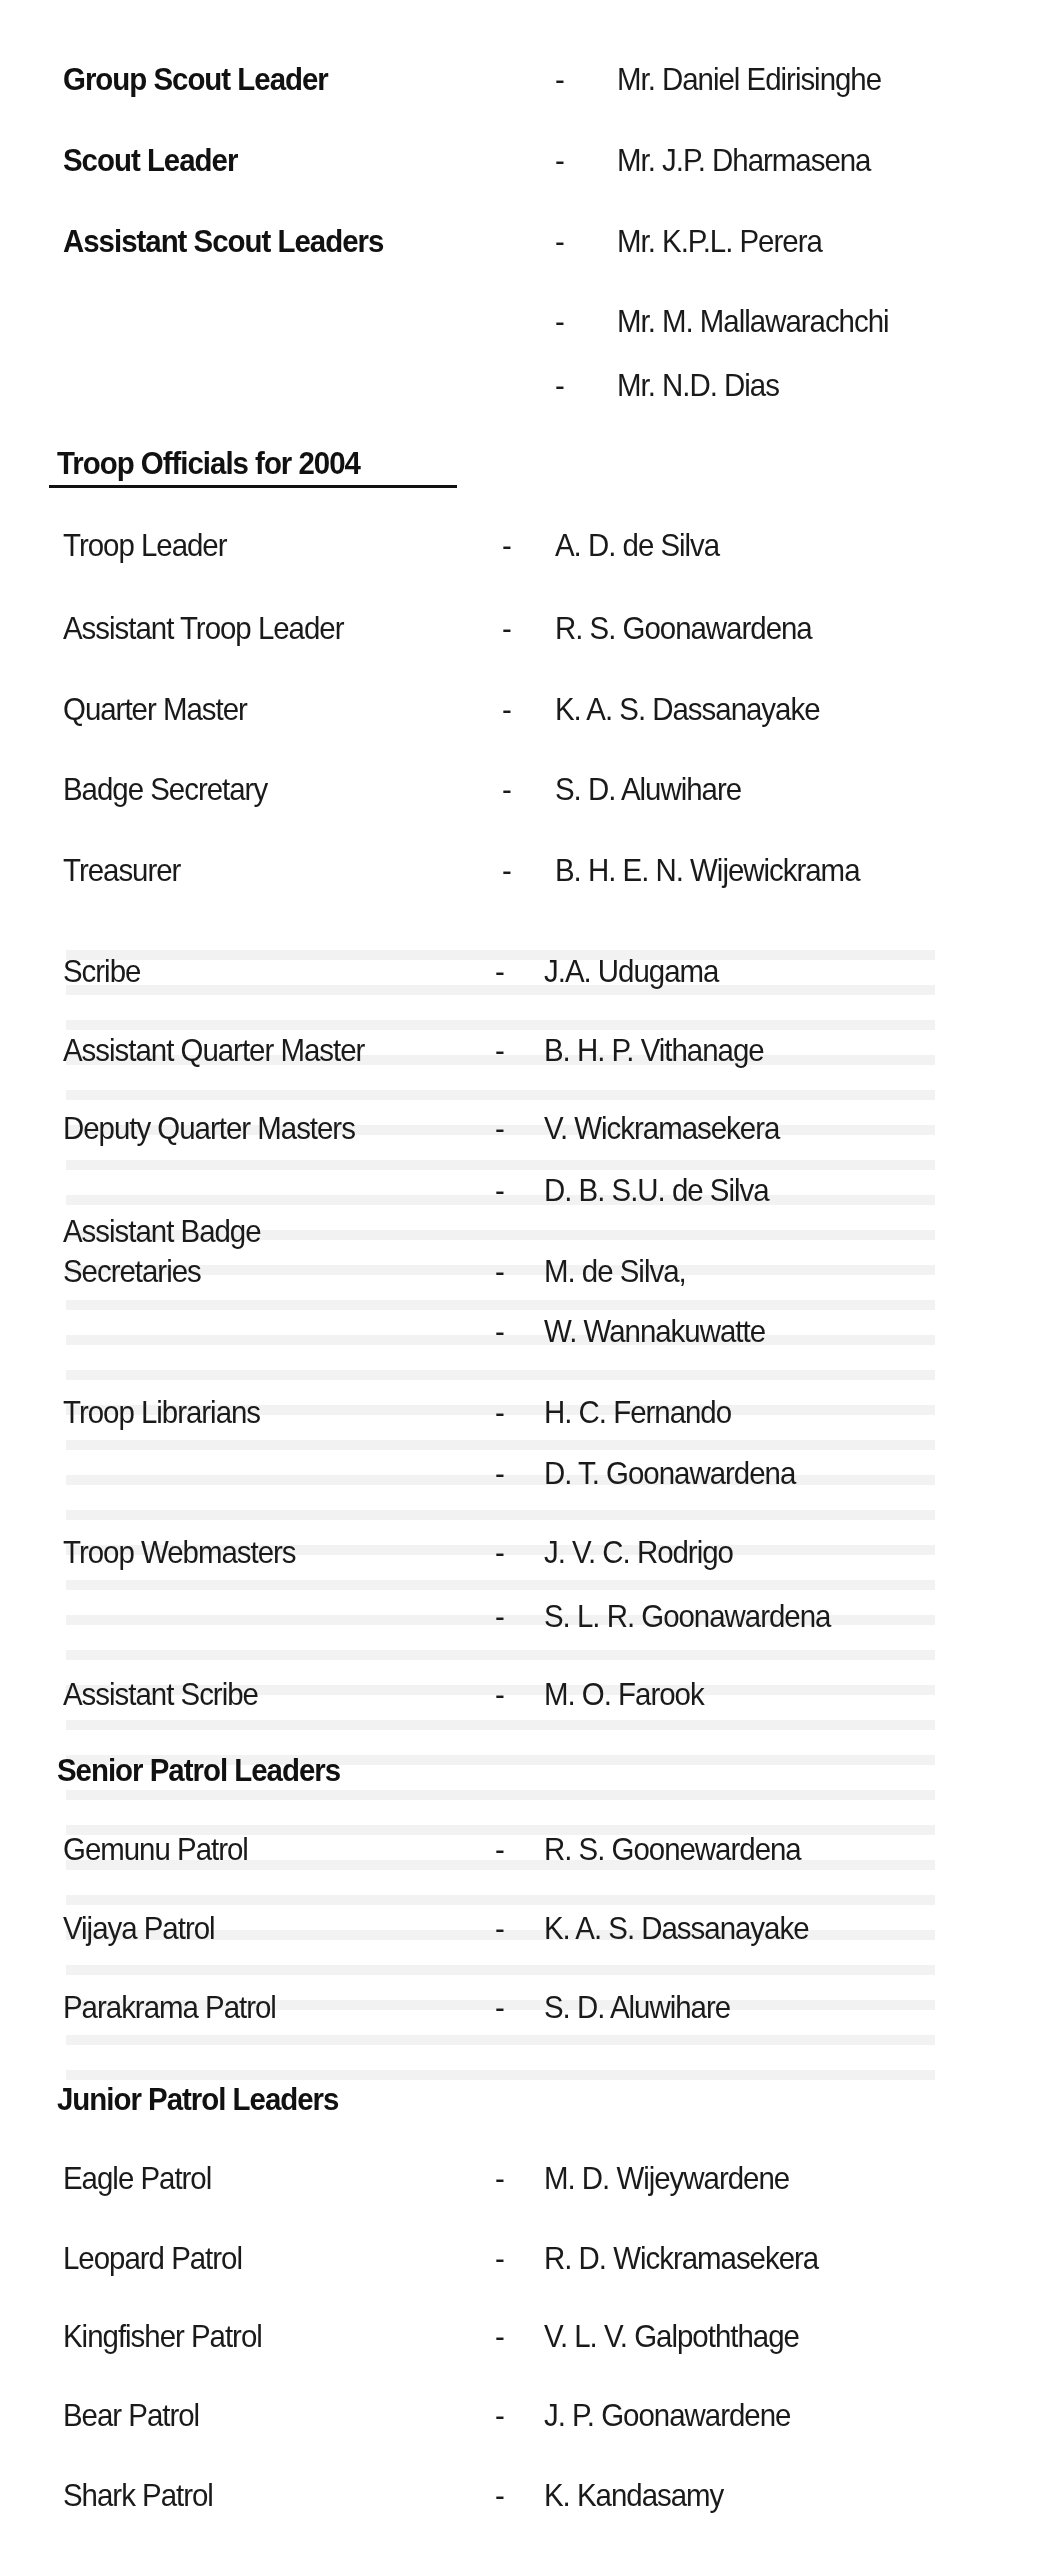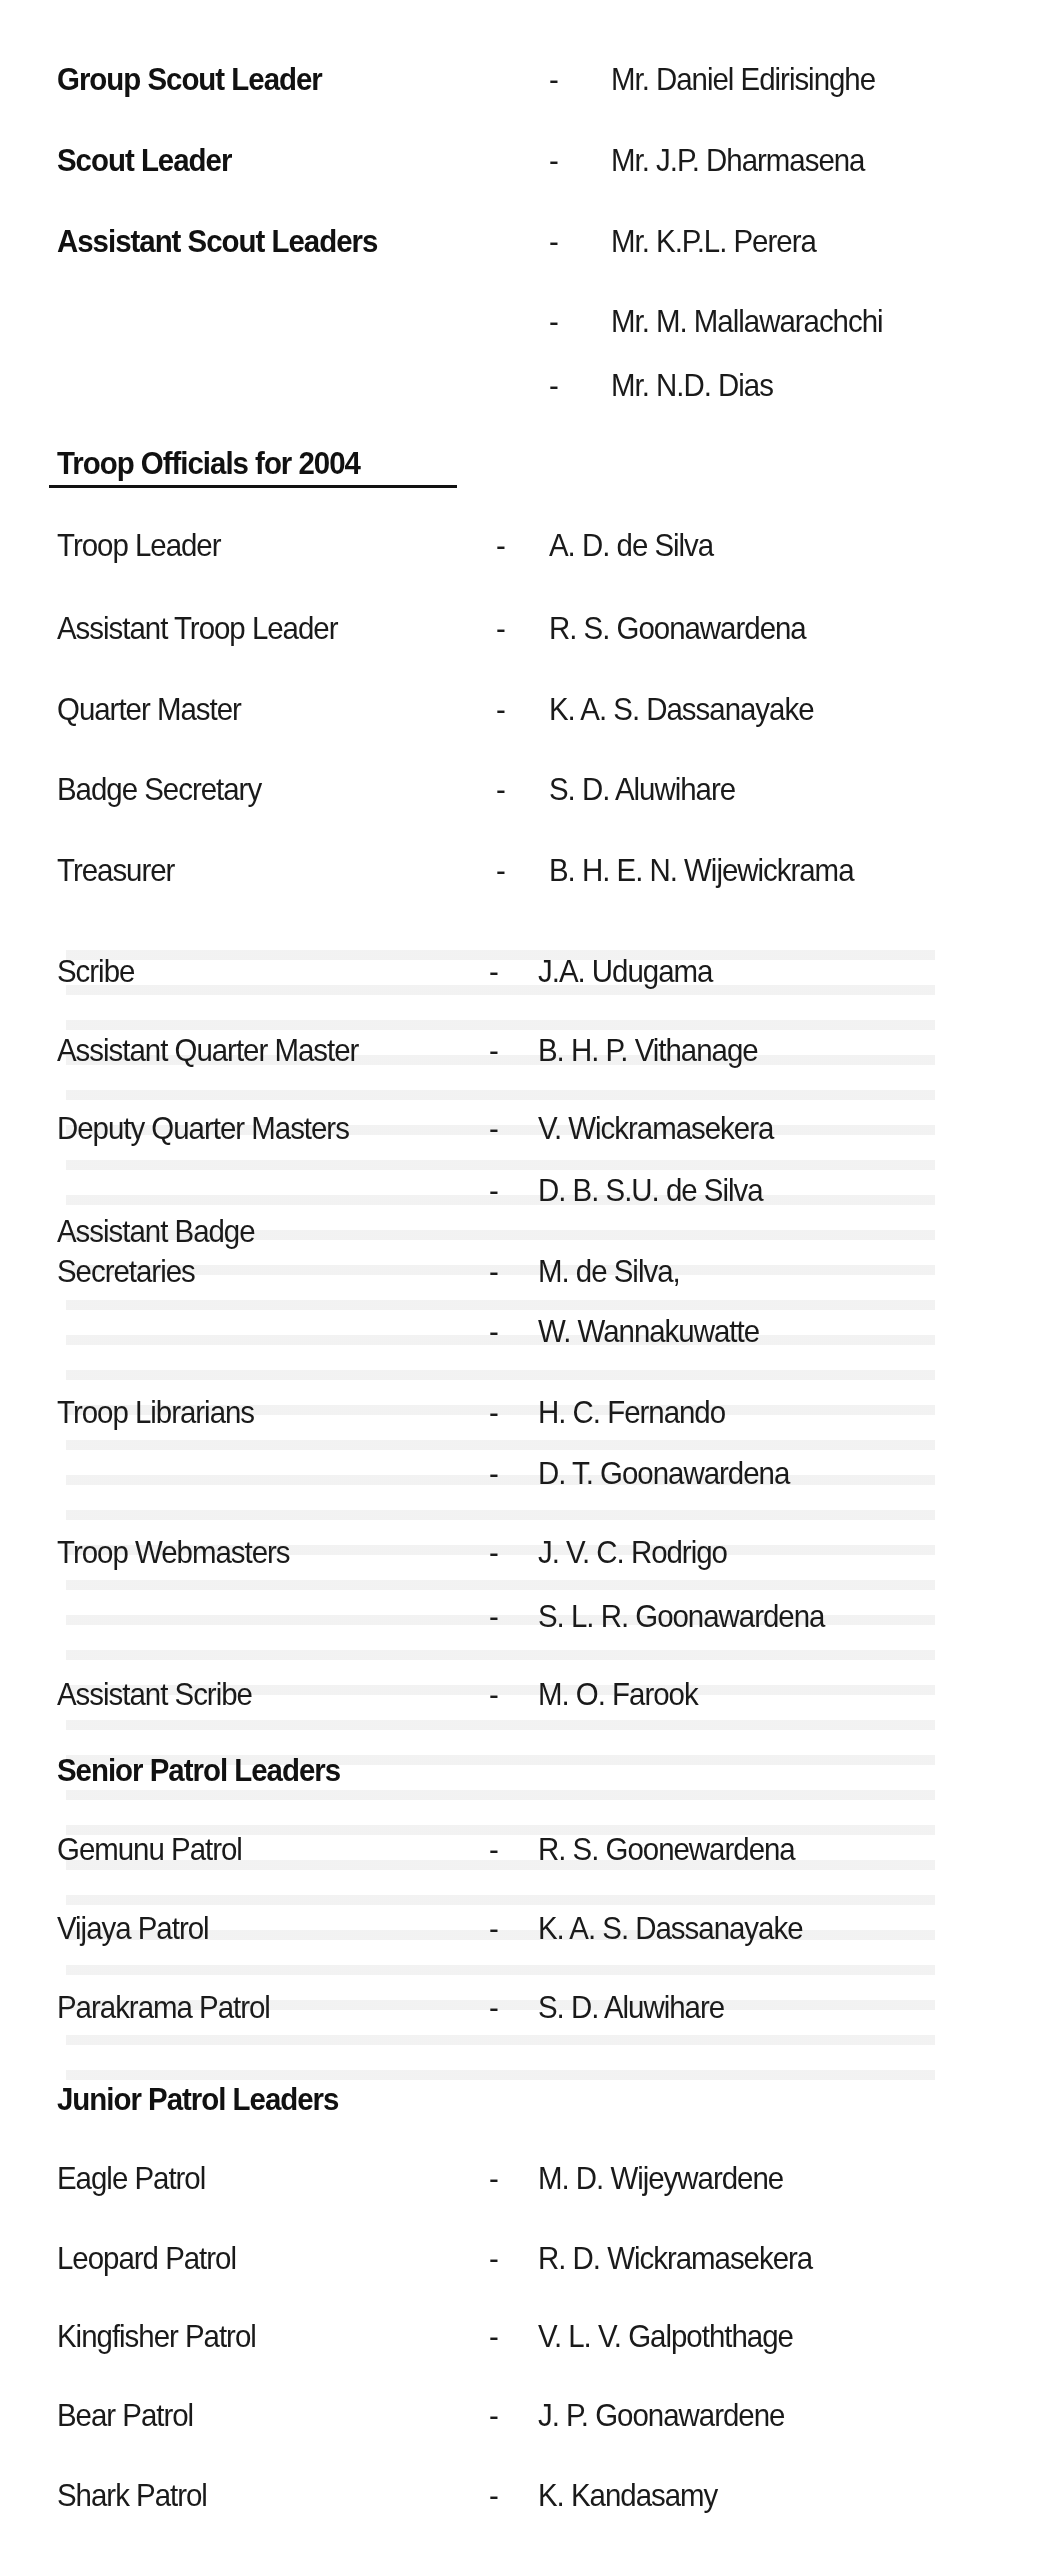--- a/index.html
+++ b/index.html
@@ -1,18 +1,18 @@
 <!DOCTYPE html>
 <html style="font-size:11.8px"><head>
 <meta charset="utf-8">
 <style>
   html, body { margin:0; padding:0; background:#ffffff; }
   body { width:1055px; height:2576px; position:relative; overflow:hidden;
          font-family:"Liberation Sans", sans-serif; color:#1a1a1a; }
-  .row { position:absolute; left:0; width:1048px; height:44px; }
+  .row { position:absolute; left:6px; width:1048px; height:44px; }
   .role, .dash, .name { position:absolute; top:0; font-size:32px; line-height:44px; white-space:nowrap;
          letter-spacing:-1.1px; transform:scaleX(0.92); transform-origin:left center; }
   .role { left:57px; }
   .bold { font-weight:bold; color:#111; }
   .top .dash { left:549px; }
   .top .name { left:611px; }
   .mid .dash { left:496px; }
   .mid .name { left:549px; }
   .low .dash { left:489px; }
   .low .name { left:538px; }

